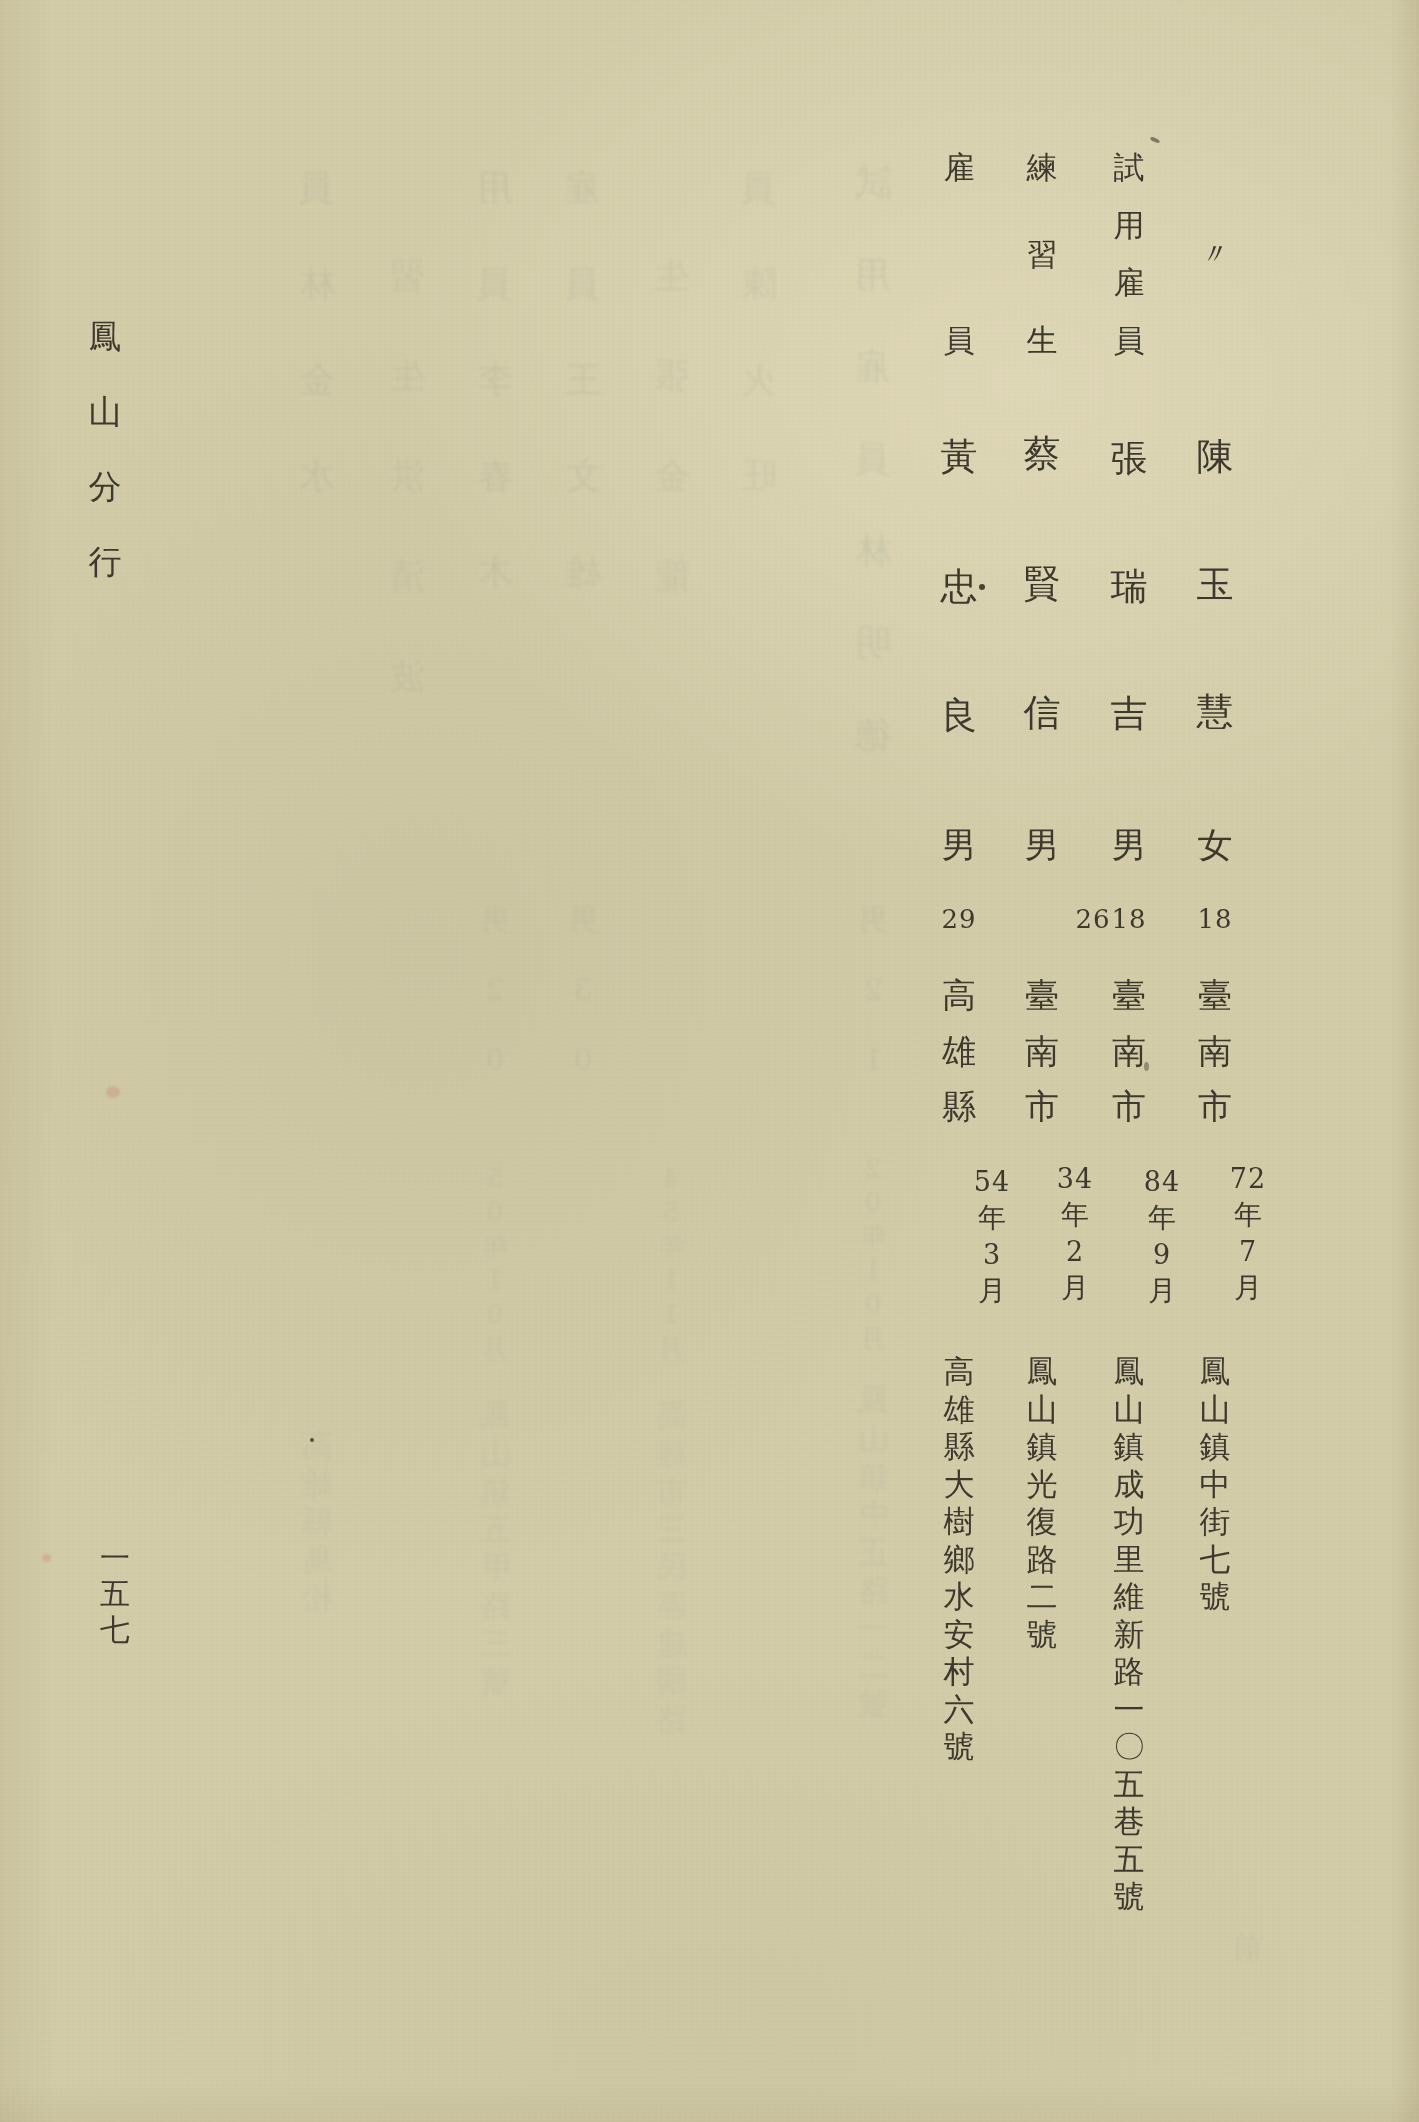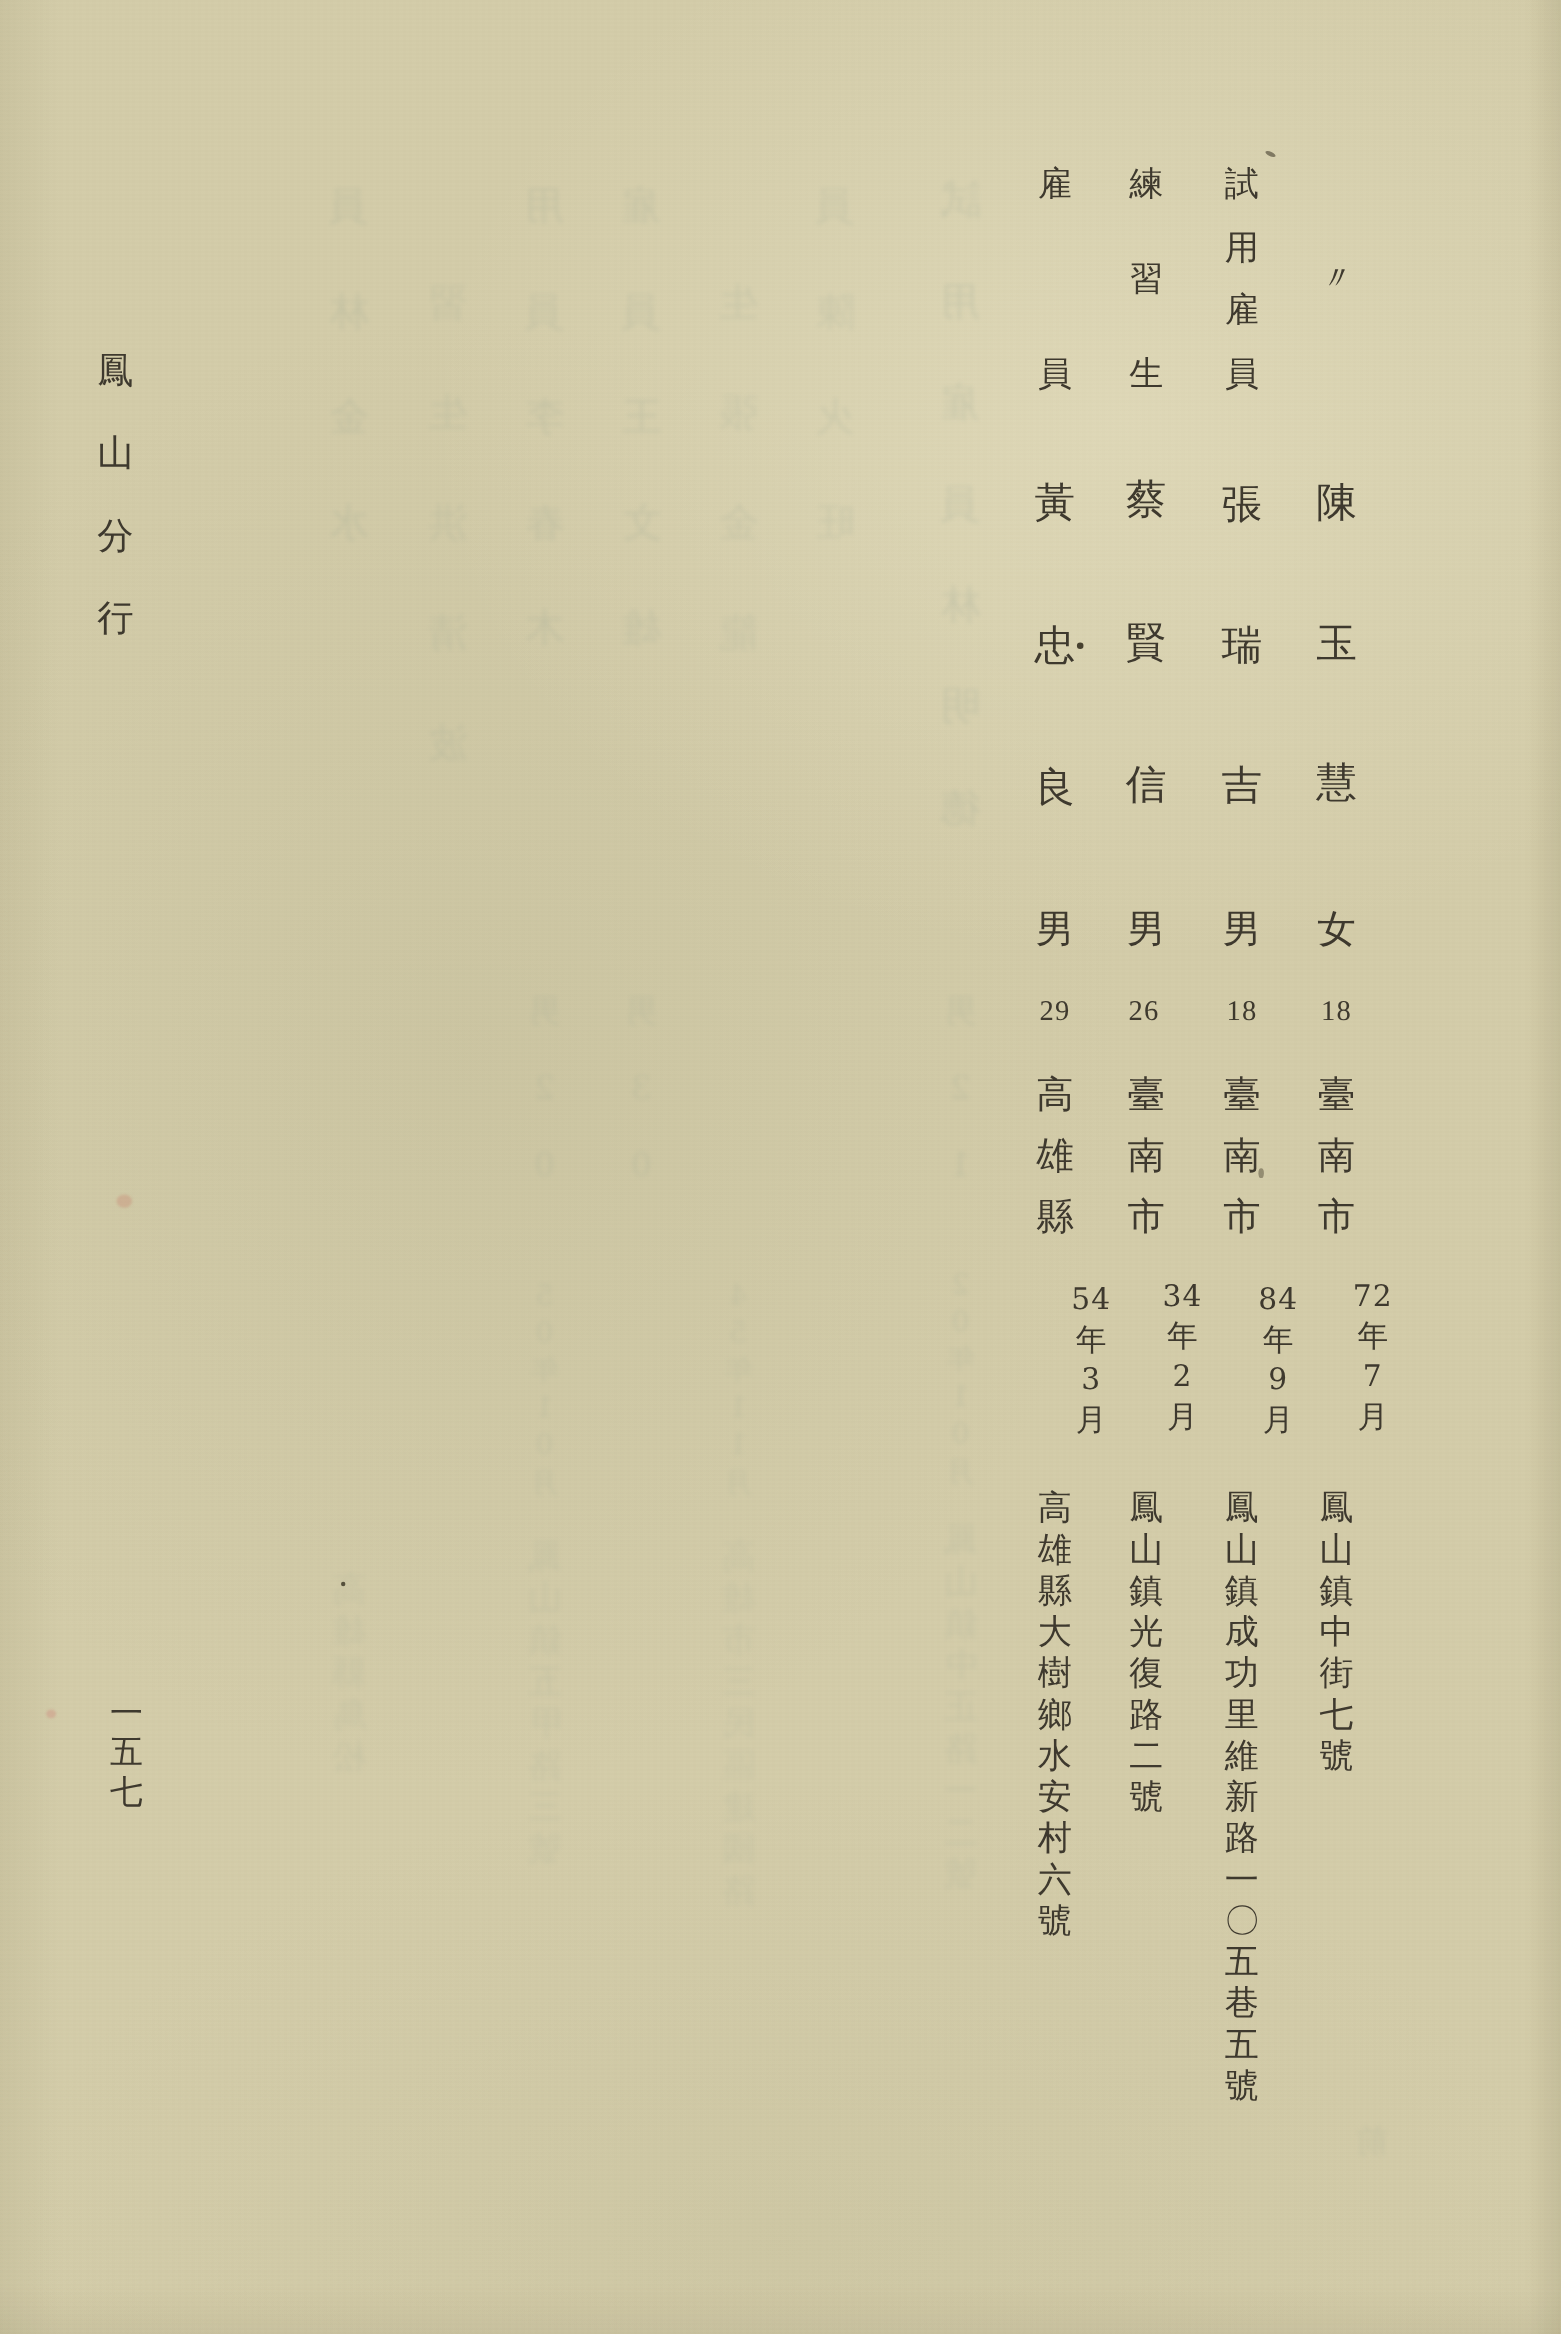--- a/index.html
+++ b/index.html
@@ -27,21 +27,21 @@
   .ink{color:#3e392e;}
   
   .vcol{position:absolute;display:flex;flex-direction:column;align-items:center;width:46px;text-align:center;}
   .vjust{justify-content:space-between;}
   .vcenter{justify-content:center;}
   .vcol .ch{display:block;line-height:1;}
   
   .f-title .ch{font-size:31px;}
   .f-name .ch{font-size:37px;}
   .f-gender{font-size:35px;line-height:1;}
-  .f-age{font-size:26px;letter-spacing:1px;line-height:1;font-family:Liberation Serif, serif;}
+  .f-age{font-size:26px;letter-spacing:1px;line-height:1;}
   .f-birth .ch{font-size:34px;}
   .f-date{gap:9px;margin-left:33px;}
   .f-date .dnum{font-size:27px;line-height:1;letter-spacing:1px;}
   .f-date .dkan{font-size:28px;line-height:1;}
   .f-addr{gap:0;}
   .f-addr .ch{font-size:31px;height:37.5px;line-height:37.5px;}
   .ditto{font-size:30px;line-height:1;transform:skewX(-12deg);}
   
   .f-side .ch{font-size:33px;}
   .f-pageno{gap:6px;}
@@ -289,21 +289,21 @@
       <span class="ch">生</span>
     </div>
   <div class="vcol vjust f-name ink" style="left:1019px;top:435px;height:296px;">
       <span class="ch">蔡</span>
       <span class="ch">賢</span>
       <span class="ch">信</span>
     </div>
   <div class="vcol f-gender ink" style="left:1019px;top:828px;">
       <span>男</span>
     </div>
-  <div class="vcol f-age ink" style="left:1017px;top:906px;">
+  <div class="vcol f-age ink" style="left:1070px;top:906px;">
       <span>26</span>
     </div>
   <div class="vcol vjust f-birth ink" style="left:1019px;top:978px;height:145px;">
       <span class="ch">臺</span>
       <span class="ch">南</span>
       <span class="ch">市</span>
     </div>
   <div class="vcol f-date ink" style="left:1019px;top:1165px;">
     <span class="dnum">34</span>
       <span class="dkan">年</span>

